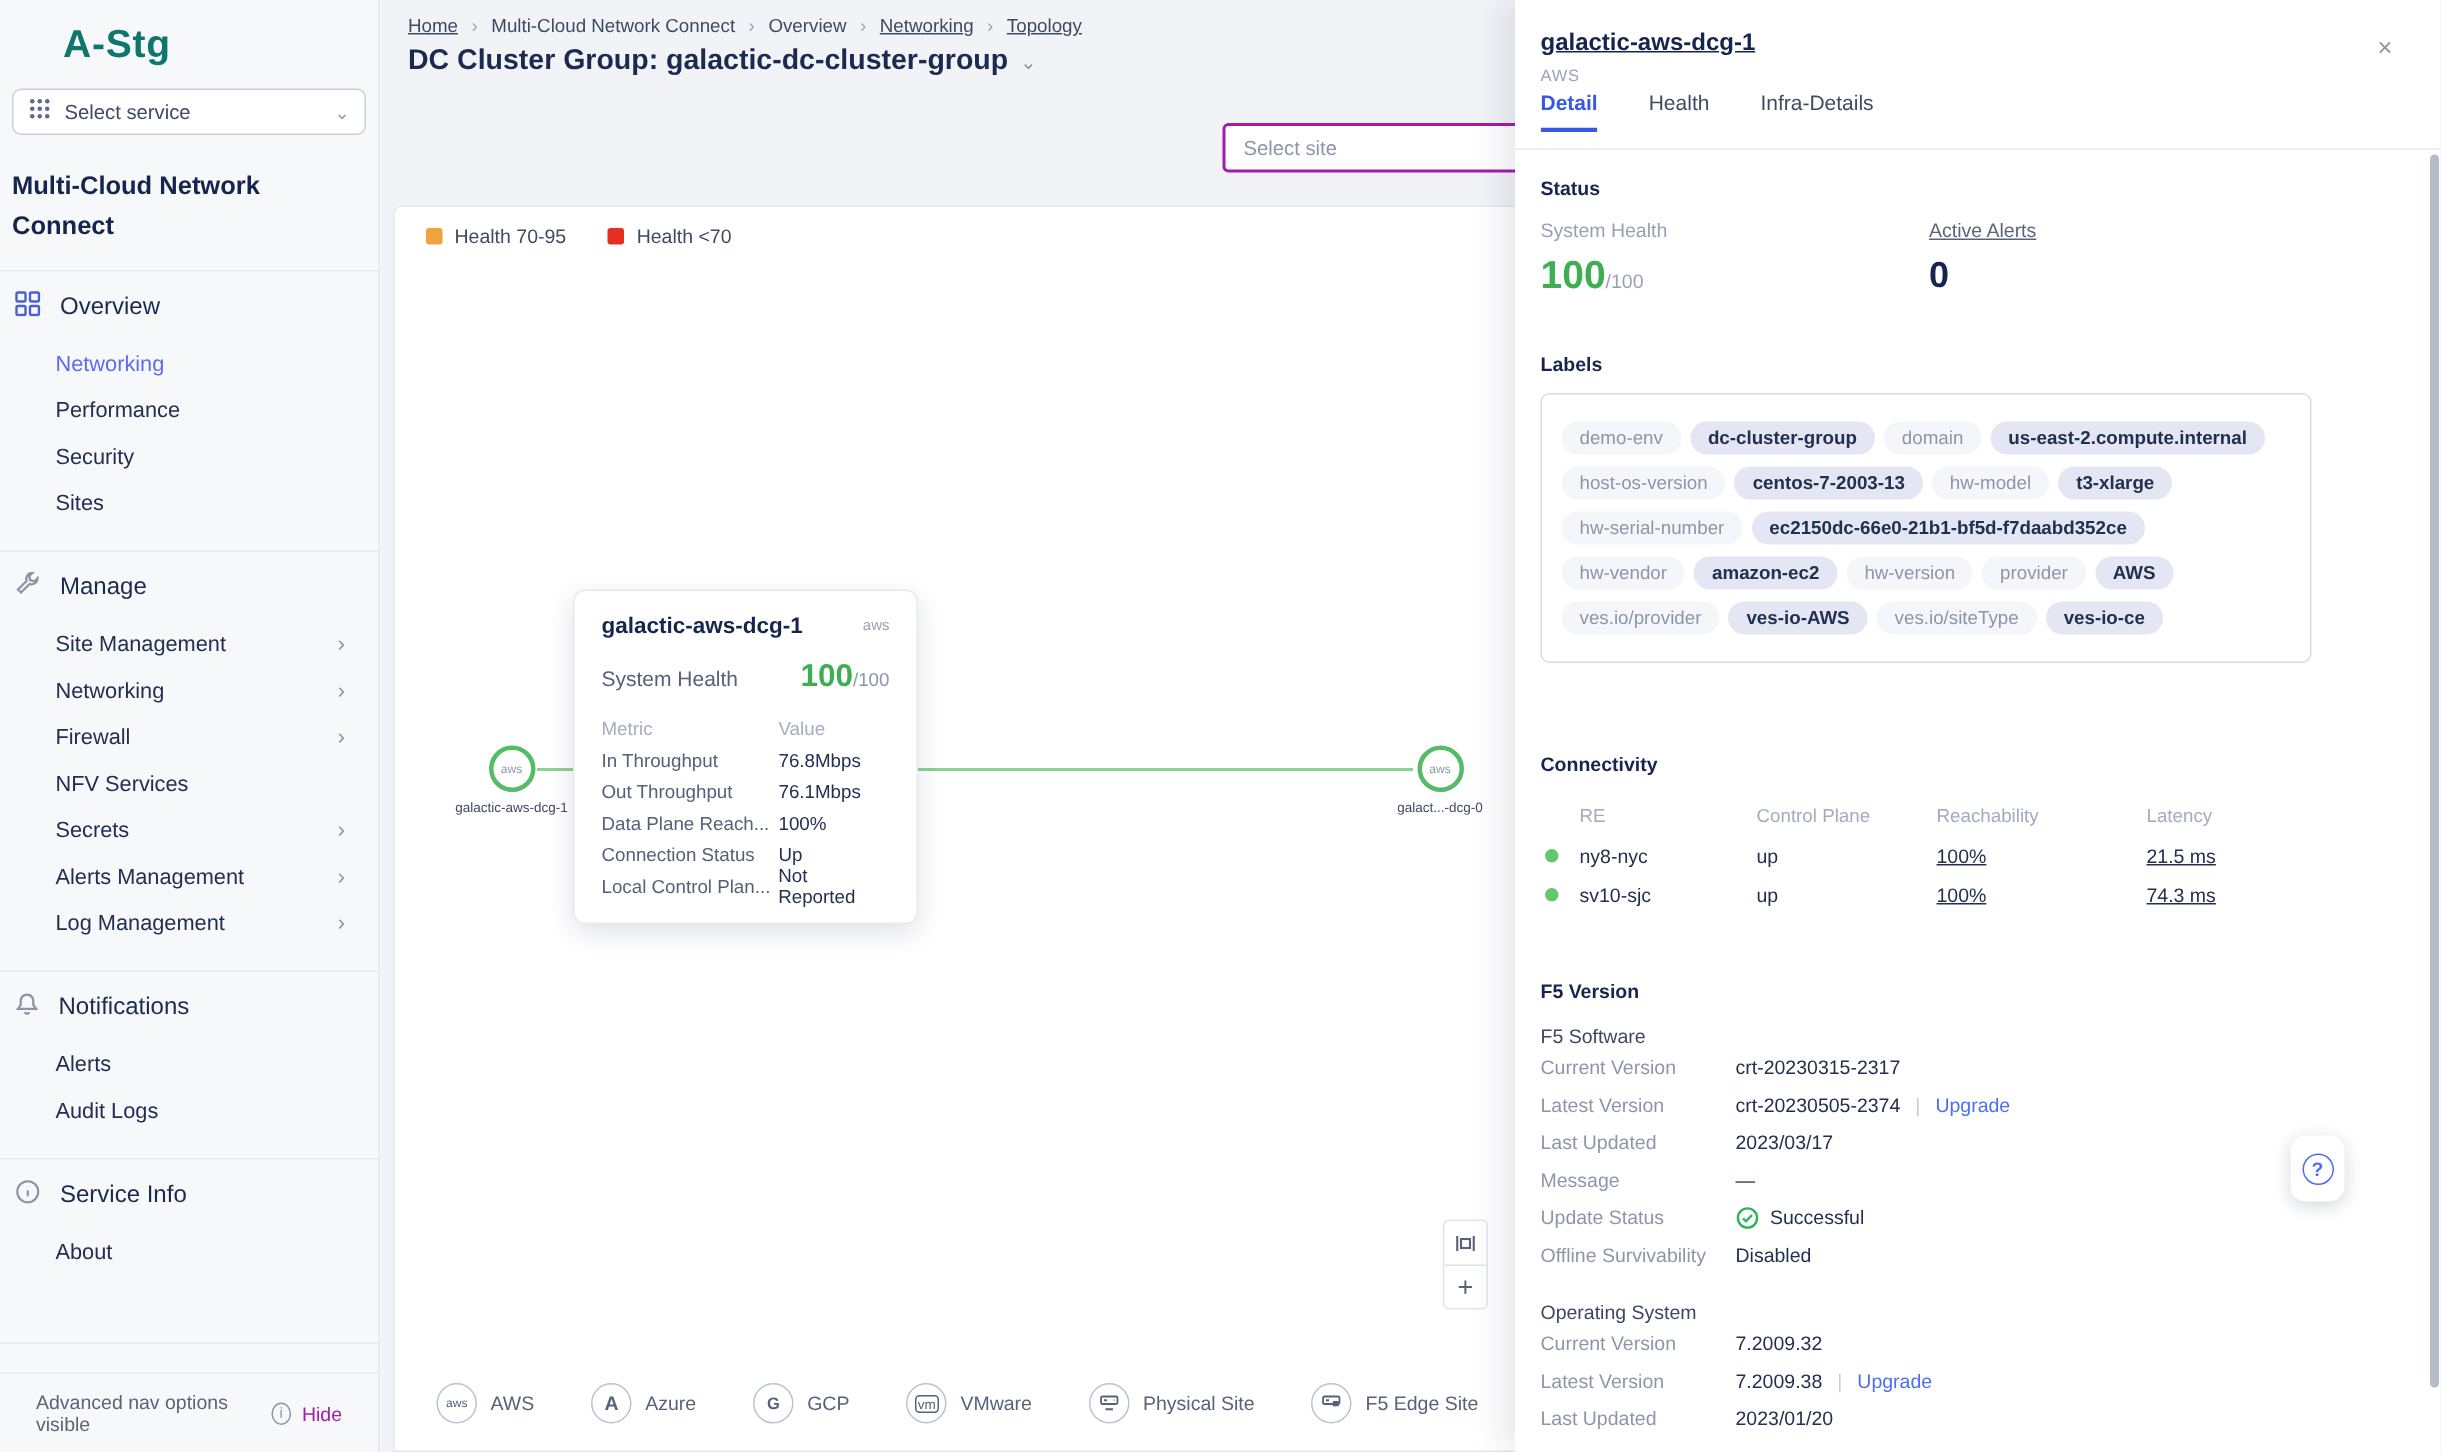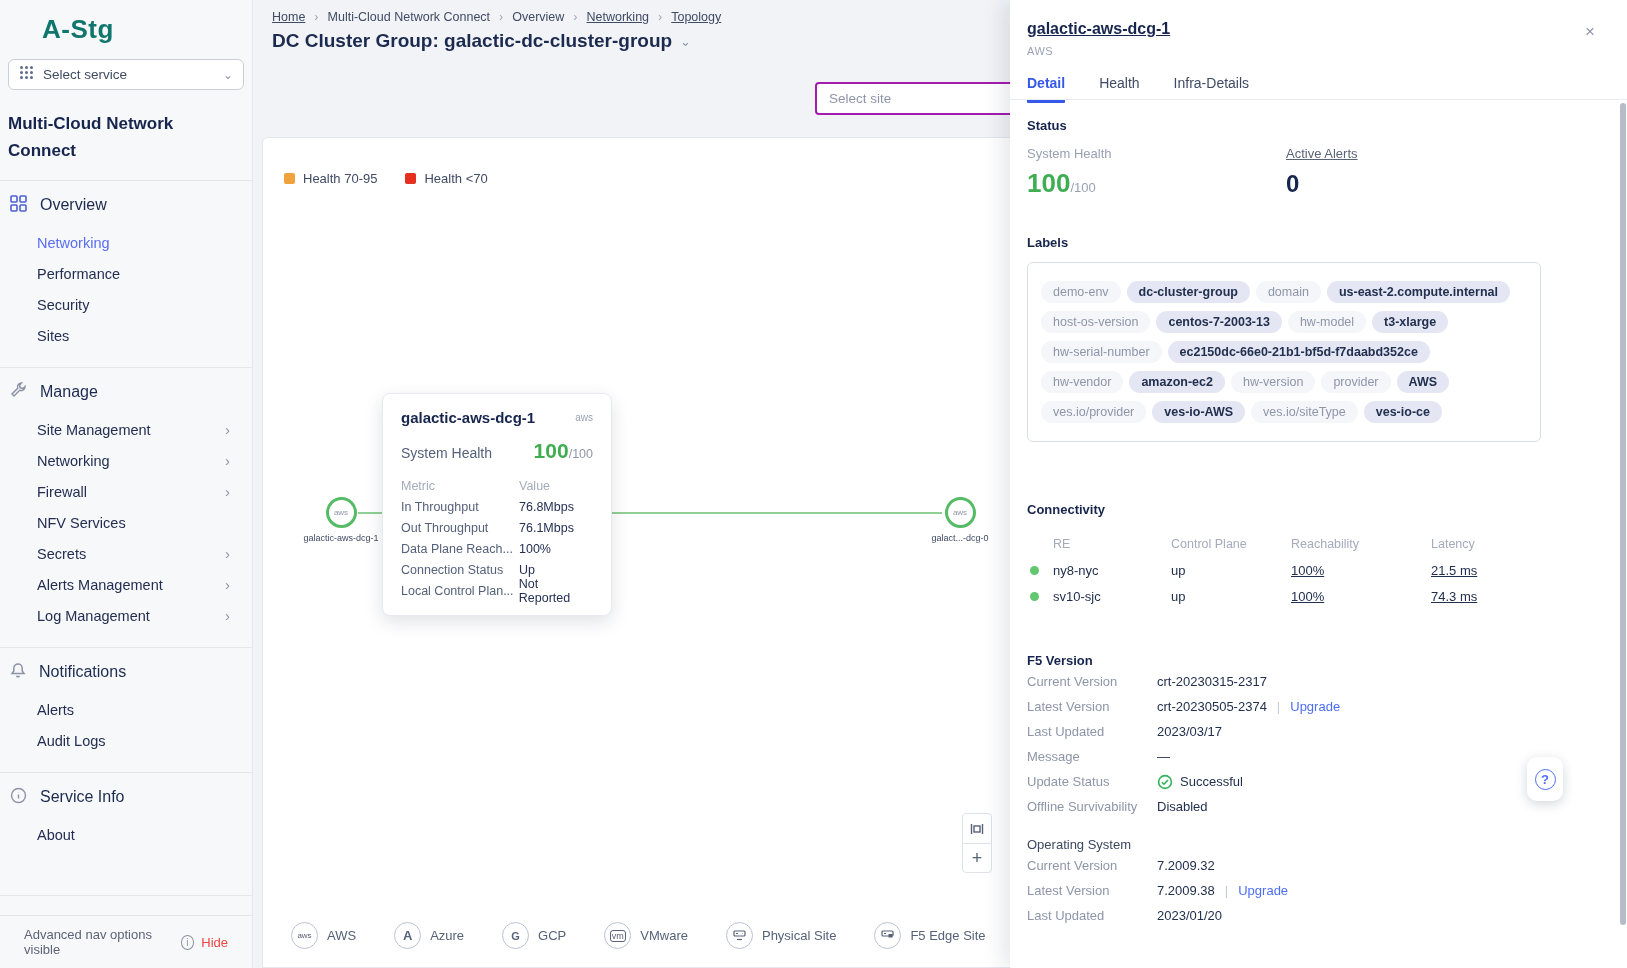--- a/index.html
+++ b/index.html
@@ -16,34 +16,34 @@
   .app-title { margin:20px 8px 0 8px; font-size:17px; line-height:27px; font-weight:700; color:#16254d; }
   .side-divider { border-top:1px solid #e5e7ec; margin-top:16px; }
   .section-header { height:44px; display:flex; align-items:center; gap:13px; padding:0 10px; font-size:16px; color:#1b2a4e; margin-top:2px; }
   .section-header svg { flex:0 0 auto; }
   .side-item { height:31px; display:flex; align-items:center; padding:0 22px 0 37px; font-size:14.5px; color:#232e52; cursor:pointer; }
   .side-item .chevron { margin-left:auto; color:#8b93a7; font-size:15px; }
   .side-item.active { color:#5a6cf3; }
   .sidebar-strip { position:absolute; bottom:53px; left:0; right:0; height:20px; border-top:1px solid #e5e7ec; }
   .sidebar-footer { position:absolute; bottom:0; left:0; right:0; height:53px; border-top:1px solid #e5e7ec; display:flex; align-items:center; padding:0 24px; gap:7px; font-size:13px; color:#5c6377; }
   .sidebar-footer .info-circ { width:15px; height:15px; border:1px solid #8b93a7; border-radius:50%; font-size:10px; color:#8b93a7; display:flex; align-items:center; justify-content:center; }
-  .sidebar-footer .hide-link { color:#ef4444; cursor:pointer;text-align:right; }
+  .sidebar-footer .hide-link { color:#a21caf; cursor:pointer;text-align:right; }
 
   
   .main { position:absolute; left:253px; top:0; right:0; height:968px; background:#f1f3f7; }
   .breadcrumb { position:absolute; left:19px; top:10px; font-size:12.5px; color:#3f4a63; display:flex; gap:9px; align-items:center; }
   .breadcrumb .sep { color:#9aa3b5; }
   .breadcrumb .crumb.link { text-decoration:underline; cursor:pointer;text-align:center; }
   .page-title { position:absolute; left:19px; top:30px; font-size:19px; font-weight:700; color:#1b2a4e; display:flex; gap:8px; align-items:center; }
   .page-title .chev { color:#8d96a9; font-size:13px; font-weight:400; }
   .select-site { position:absolute; left:562px; top:82px; width:250px; height:33px; background:#fff; border:2px solid #a21caf; border-radius:4px; font-size:13.5px; color:#3f4a63; padding:0 12px; outline:none; }
   .select-site::placeholder { color:#8d96a9; }
 
   .canvas { position:absolute; left:9px; top:137px; width:1284px; height:831px; background:#fff; border:1px solid #e4e7ed; border-radius:6px 6px 0 0; overflow:hidden; }
-  .health-legend { position:absolute; left:21px; top:12px; display:flex; gap:28px; align-items:center;margin-top:21px; }
+  .health-legend { position:absolute; left:21px; top:12px; display:flex; gap:28px; align-items:center; }
   .health-legend .item { display:flex; gap:8px; align-items:center; font-size:13px; color:#3f4a63; }
   .sq { width:11px; height:11px; border-radius:2px; }
   .sq-orange { background:#f0a23c; } .sq-red { background:#e5301f; }
 
   .edge-line { position:absolute; left:95px; top:374px; width:584px; height:2px; background:#8fd095; }
   .topo-node { position:absolute; width:110px; text-align:center; }
   .topo-node .circ { width:31px; height:31px; border:3px solid #56bb66; border-radius:50%; background:#fff; margin:0 auto; display:flex; align-items:center; justify-content:center; font-size:8px; color:#8d96a9; }
   .topo-node .nlabel { margin-top:5px; font-size:9px; color:#3f4a63; }
   .node-a { left:23px; top:359px; } .node-b { left:642px; top:359px; }
 
@@ -68,21 +68,21 @@
   .zoom-controls { position:absolute; left:699px; top:675px; width:30px; background:#fff; border:1px solid #dfe3ea; border-radius:4px; overflow:hidden; }
   .zoom-controls .btn { height:29px; display:flex; align-items:center; justify-content:center; color:#56627a; cursor:pointer; font-size:18px; }
   .zoom-controls .btn + .btn { border-top:1px solid #dfe3ea; }
 
   
   .panel { position:absolute; left:1010px; top:0; width:617px; height:968px; background:#fff; box-shadow:-8px 0 20px rgba(15,25,60,.10); z-index:10; }
   .panel-header { position:relative; height:100px; border-bottom:1px solid #e8ebf0; padding:20px 0 0 17px; }
   .panel-title { font-size:16px; font-weight:700; color:#16254d; text-decoration:underline; cursor:pointer; display:inline-block; }
   .panel-close { position:absolute; right:32px; top:22px; font-size:17px; color:#8d96a9; cursor:pointer; }
   .panel-subtitle { margin-top:7px; font-size:11px; color:#9aa3b5; letter-spacing:.5px; }
-  .tabs { display:flex; gap:34px; margin-top:18px; }
+  .tabs { display:flex; gap:34px; margin-top:3px; }
   .tab { font-size:14px; color:#3f4a63; padding-bottom:9px; cursor:pointer; }
   .tab.active { color:#3558e8; font-weight:700; border-bottom:3px solid #3558e8; border-radius:1px; }
   .panel-body { position:relative; padding:18px 86px 0 17px; height:868px; overflow:hidden; }
   .scroll-thumb { position:absolute; right:1px; top:103px; width:6px; height:822px; background:#b6bcc7; border-radius:3px; }
 
   .sec-heading { font-size:13px; font-weight:700; color:#16254d; }
   .status-grid { display:grid; grid-template-columns:259px 1fr; margin-top:13px; }
   .muted { font-size:13px; color:#98a1b3; }
   .link-ul { font-size:13px; color:#5a6478; text-decoration:underline; cursor:pointer; }
   .big-health { margin-top:7px; font-size:26px; font-weight:800; color:#3fae53; }
@@ -465,20 +465,21 @@
       </div>
       <div class="conn-row">
         <span class="c1"><span class="dot"></span><span>sv10-sjc</span></span>
         <span class="c2">up</span>
         <span class="c3"><span class="u">100%</span></span>
         <span class="c4"><span class="u">74.3 ms</span></span>
       </div>
     </div>
 
     <div class="sec-heading f5-heading">F5 Version</div>
+    <div class="sub-heading">F5 Software</div>
     <div class="kv-group">
       <div class="kv">
           <span class="k">Current Version</span>
           <span class="v">crt-20230315-2317</span>
         </div>
       <div class="kv">
           <span class="k">Latest Version</span>
           <span class="v">
             <span>crt-20230505-2374</span>
             <span class="sep">|</span>

